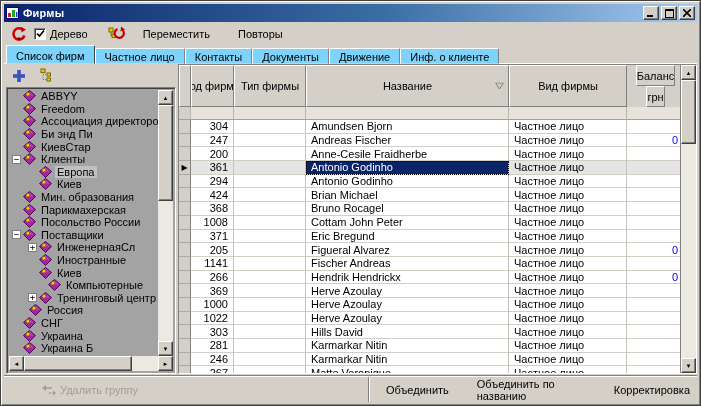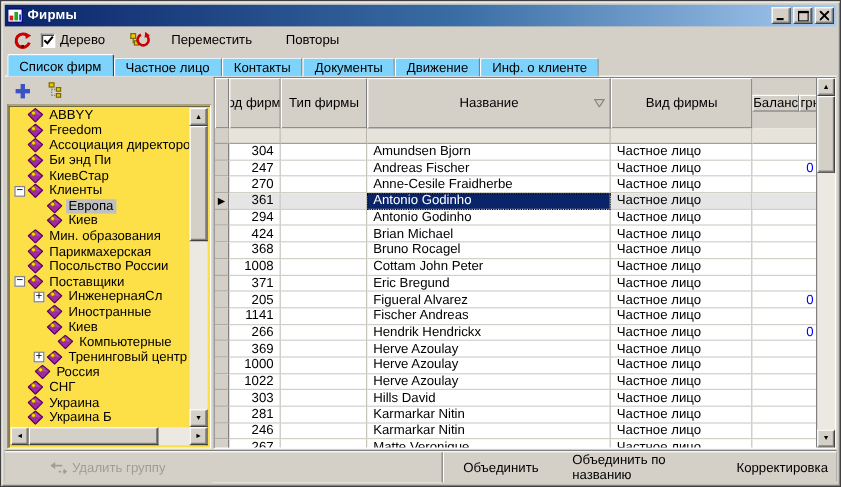--- a/index.html
+++ b/index.html
@@ -30,21 +30,21 @@
   .tabstrip::after { content:""; position:absolute; left:0; right:0; bottom:0; height:1px; background:#fff; }
   .tab { position:relative; z-index:1; padding:2px 9px 1px; background:#7dd3fc; border:1px solid;
          border-color:#fff #808080 #d4d0c8 #fff; border-radius:2px 2px 0 0; margin-right:0px; height:16px; }
   .tab.active { z-index:3; height:19px; padding-top:4px; font-weight:normal;
                 border-color:#fff #404040 #d4d0c8 #fff; }
 
   
   .main { flex:1; display:flex; overflow:hidden; }
   .left-panel { width:174px; flex:0 0 174px; display:flex; flex-direction:column; padding:0 2px 0 2px; }
   .tree-toolbar { height:23px; flex:0 0 23px; display:flex; align-items:center; gap:10px; padding-left:4px; }
-  .tree-box { flex:1; background:#fde047; border:1px solid; border-color:#808080 #fff #fff #808080;
+  .tree-box { flex:1; background:#a3a3a3; border:1px solid; border-color:#808080 #fff #fff #808080;
               box-shadow:inset 1px 1px 0 #404040; position:relative; overflow:hidden; }
   .tree-scroll { position:absolute; top:2px; left:2px; right:17px; bottom:17px; overflow:hidden; }
   .titem { height:12.6px; display:flex; align-items:center; white-space:nowrap; }
   .tbox { width:9px; height:9px; flex:0 0 9px; background:#fff; border:1px solid #808080; margin:0 2px 0 0;
           display:flex; align-items:center; justify-content:center; font-size:9px; line-height:7px; font-family:"DejaVu Sans Mono",monospace; }
   .tboxspace { width:11px; flex:0 0 11px; }
   .gicon { width:13px; height:12px; flex:0 0 13px; margin-right:3px; }
   .tlabel { padding:0 2px; }
   .tlabel.selected { background:#c0c0c0; }
 
@@ -66,21 +66,21 @@
   .c-ind { width:12px; flex:0 0 12px; background:#d4d0c8; border-right:1px solid #808080; border-bottom:1px solid #aeaaa2;
            padding:0; justify-content:center; font-size:8px; }
   .c-code { width:43px; flex:0 0 43px; justify-content:flex-end; }
   .c-type { width:72px; flex:0 0 72px; }
   .c-name { width:203px; flex:0 0 203px; }
   .c-kind { width:118px; flex:0 0 118px; }
   .c-bal  { width:57px;  flex:0 0 57px; justify-content:flex-end; color:#0000ff; }
   .ghead .gcell { background:#d4d0c8; border:1px solid; border-color:#fff #808080 #808080 #fff;
                   justify-content:center; text-align:center; padding:0 2px; }
   .ghead { height:42px; flex:0 0 42px; }
-  .ghead .hstack { display:flex; flex-direction:row; padding:0; border:none; }
+  .ghead .hstack { display:flex; flex-direction:column; padding:0; border:none; }
   .ghead .hstack > div { flex:1; background:#d4d0c8; border:1px solid; border-color:#fff #808080 #808080 #fff;
                          display:flex; align-items:center; justify-content:center; }
   .hname { position:relative; }
   .hname .sortglyph { position:absolute; right:4px; top:50%; transform:translateY(-50%); }
   .gfilter { height:13px; flex:0 0 13px; }
   .gfilter .gcell { background:#e6e3da; border-right:1px solid #b9b5ad; border-bottom:1px solid #a39f97; }
   .gfilter .c-ind { background:#d4d0c8; }
   .gdata .grow { height:13.7px; }
   .grow.sel .gcell { background:#e5e5e5; }
   .grow.sel .c-ind { background:#d4d0c8; }
@@ -483,21 +483,21 @@
             <div class="grow">
               <div class="gcell c-ind"></div>
               <div class="gcell c-code">247</div>
               <div class="gcell c-type"></div>
               <div class="gcell c-name">Andreas Fischer</div>
               <div class="gcell c-kind">Частное лицо</div>
               <div class="gcell c-bal">0</div>
             </div>
             <div class="grow">
               <div class="gcell c-ind"></div>
-              <div class="gcell c-code">270</div>
+              <div class="gcell c-code">200</div>
               <div class="gcell c-type"></div>
               <div class="gcell c-name">Anne-Cesile Fraidherbe</div>
               <div class="gcell c-kind">Частное лицо</div>
               <div class="gcell c-bal"></div>
             </div>
             <div class="grow sel">
               <div class="gcell c-ind">▶</div>
               <div class="gcell c-code">361</div>
               <div class="gcell c-type"></div>
               <div class="gcell c-name">Antonio Godinho</div>

